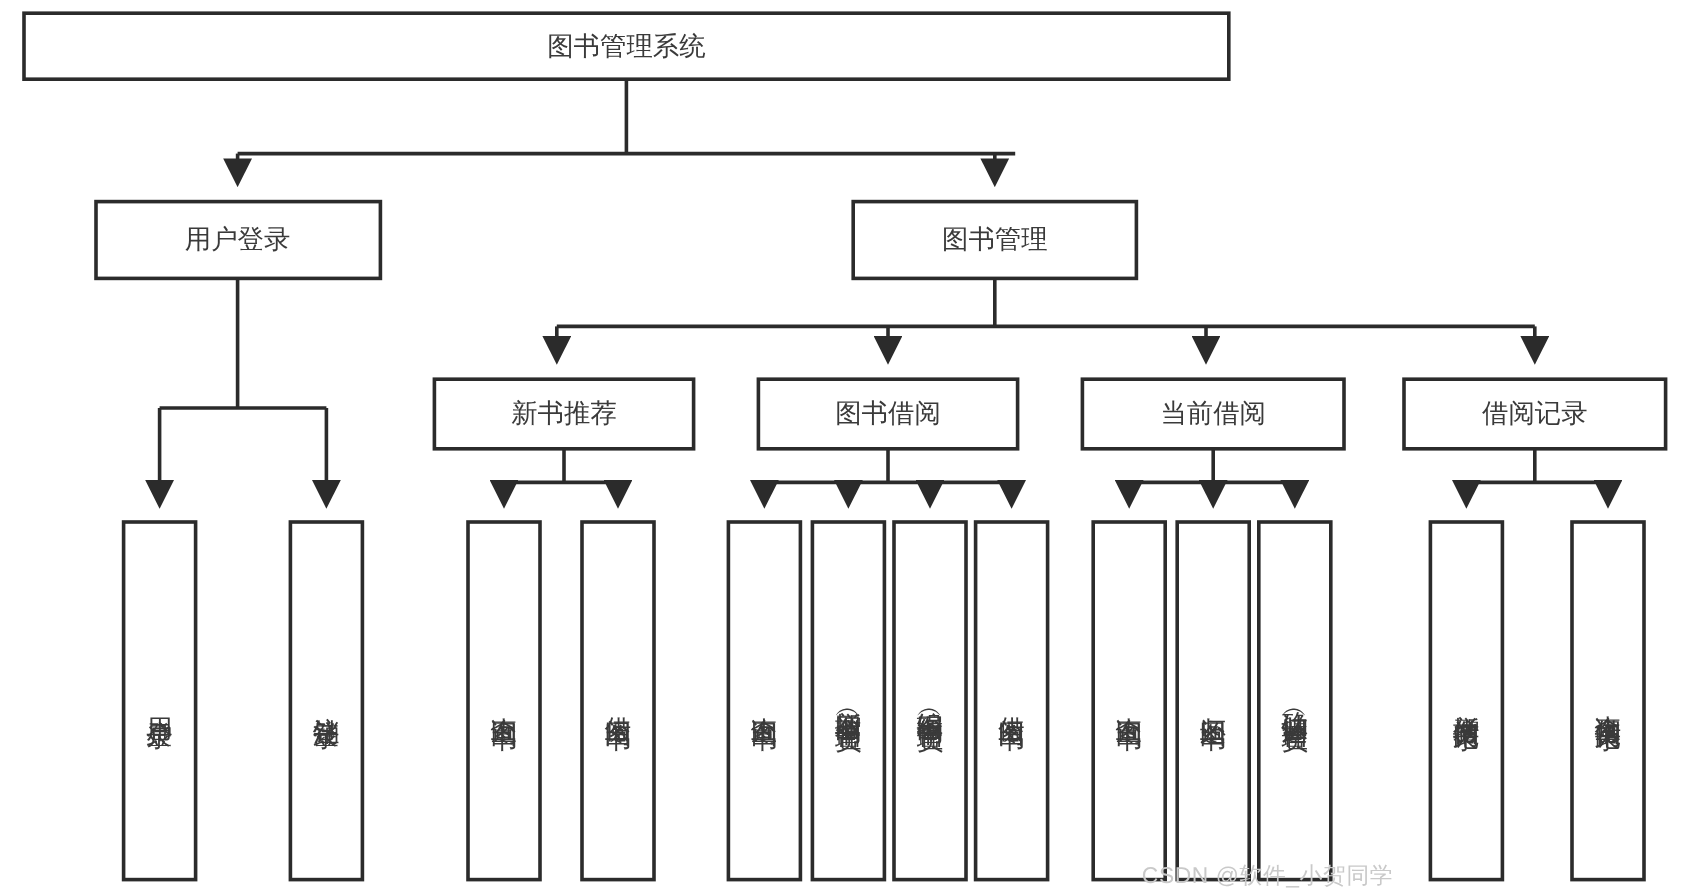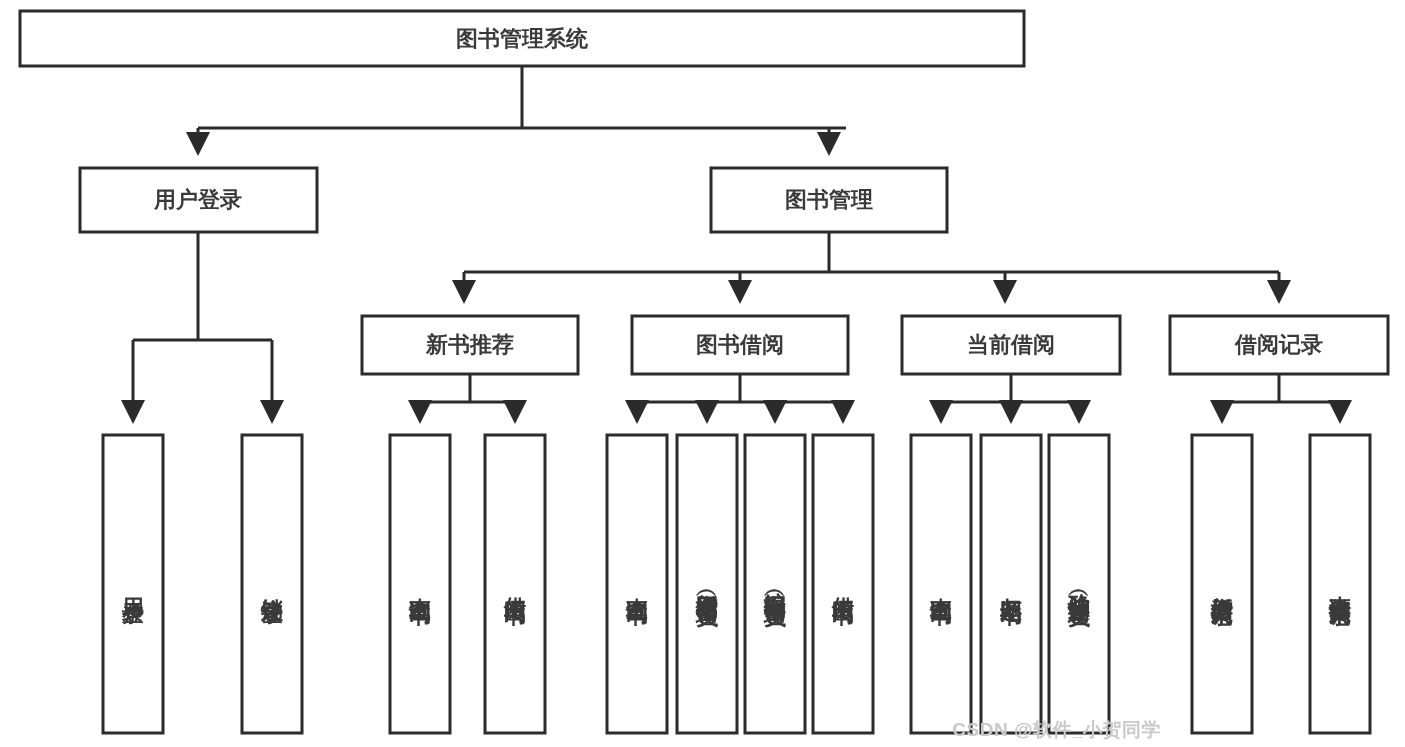--- a/index.html
+++ b/index.html
@@ -4,21 +4,21 @@
 <title>图书管理系统 功能结构图</title>
 <style>
   html,body{margin:0;padding:0;}
   body{
     width:1405px;height:747px;
     background:#ffffff;
     font-family:"Liberation Sans","DejaVu Sans",sans-serif;
     overflow:hidden;
     position:relative;
   }
-  #diagram-root{position:absolute;left:0;top:0;width:1169px;height:747px;font-weight:bold;}
+  #diagram-root{position:absolute;left:0;top:0;width:1169px;height:747px;}
   svg.diagram{display:block;width:1405px;height:747px;}
   .node-rect{
     fill:#ffffff;
     stroke:#2b2b2b;
     stroke-width:3;
   }
   .node-label{
     fill:#3a3a3a;
     font-family:"Liberation Sans","DejaVu Sans",sans-serif;
     font-size:22px;

